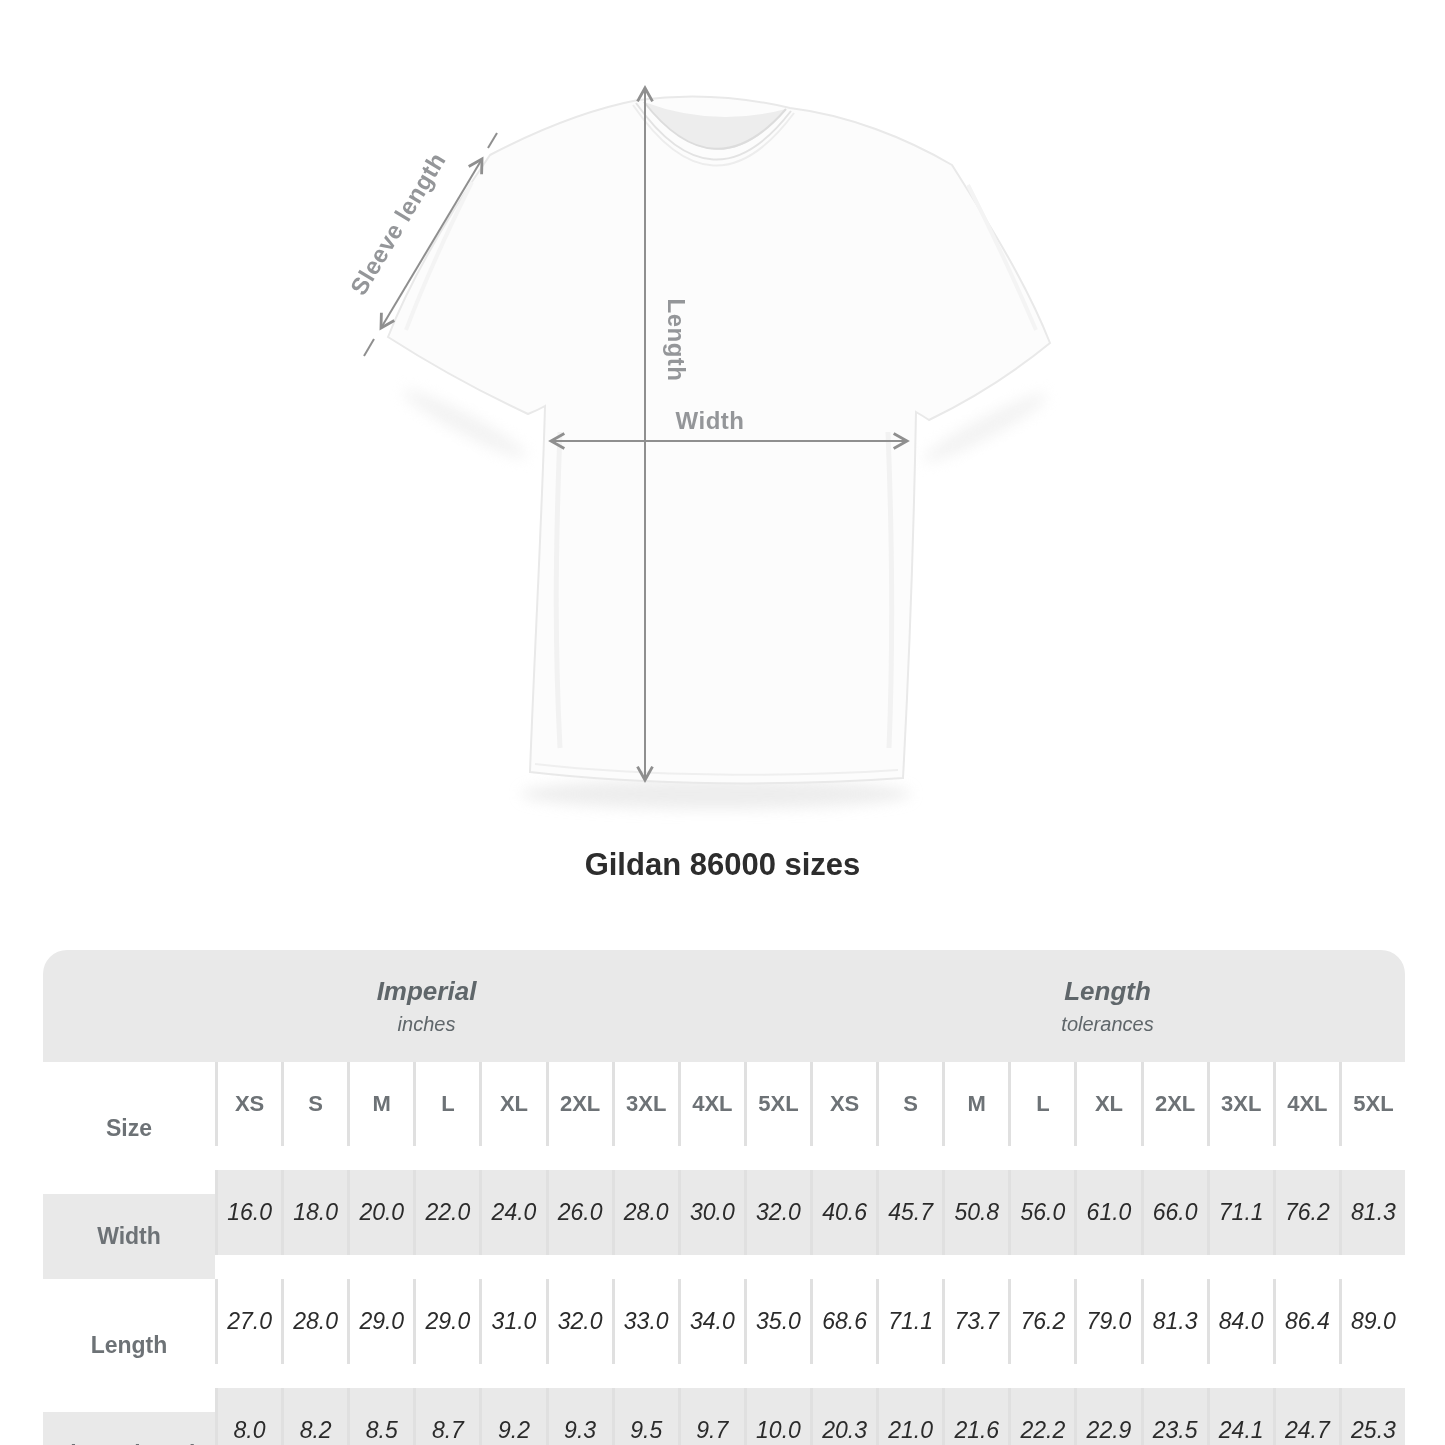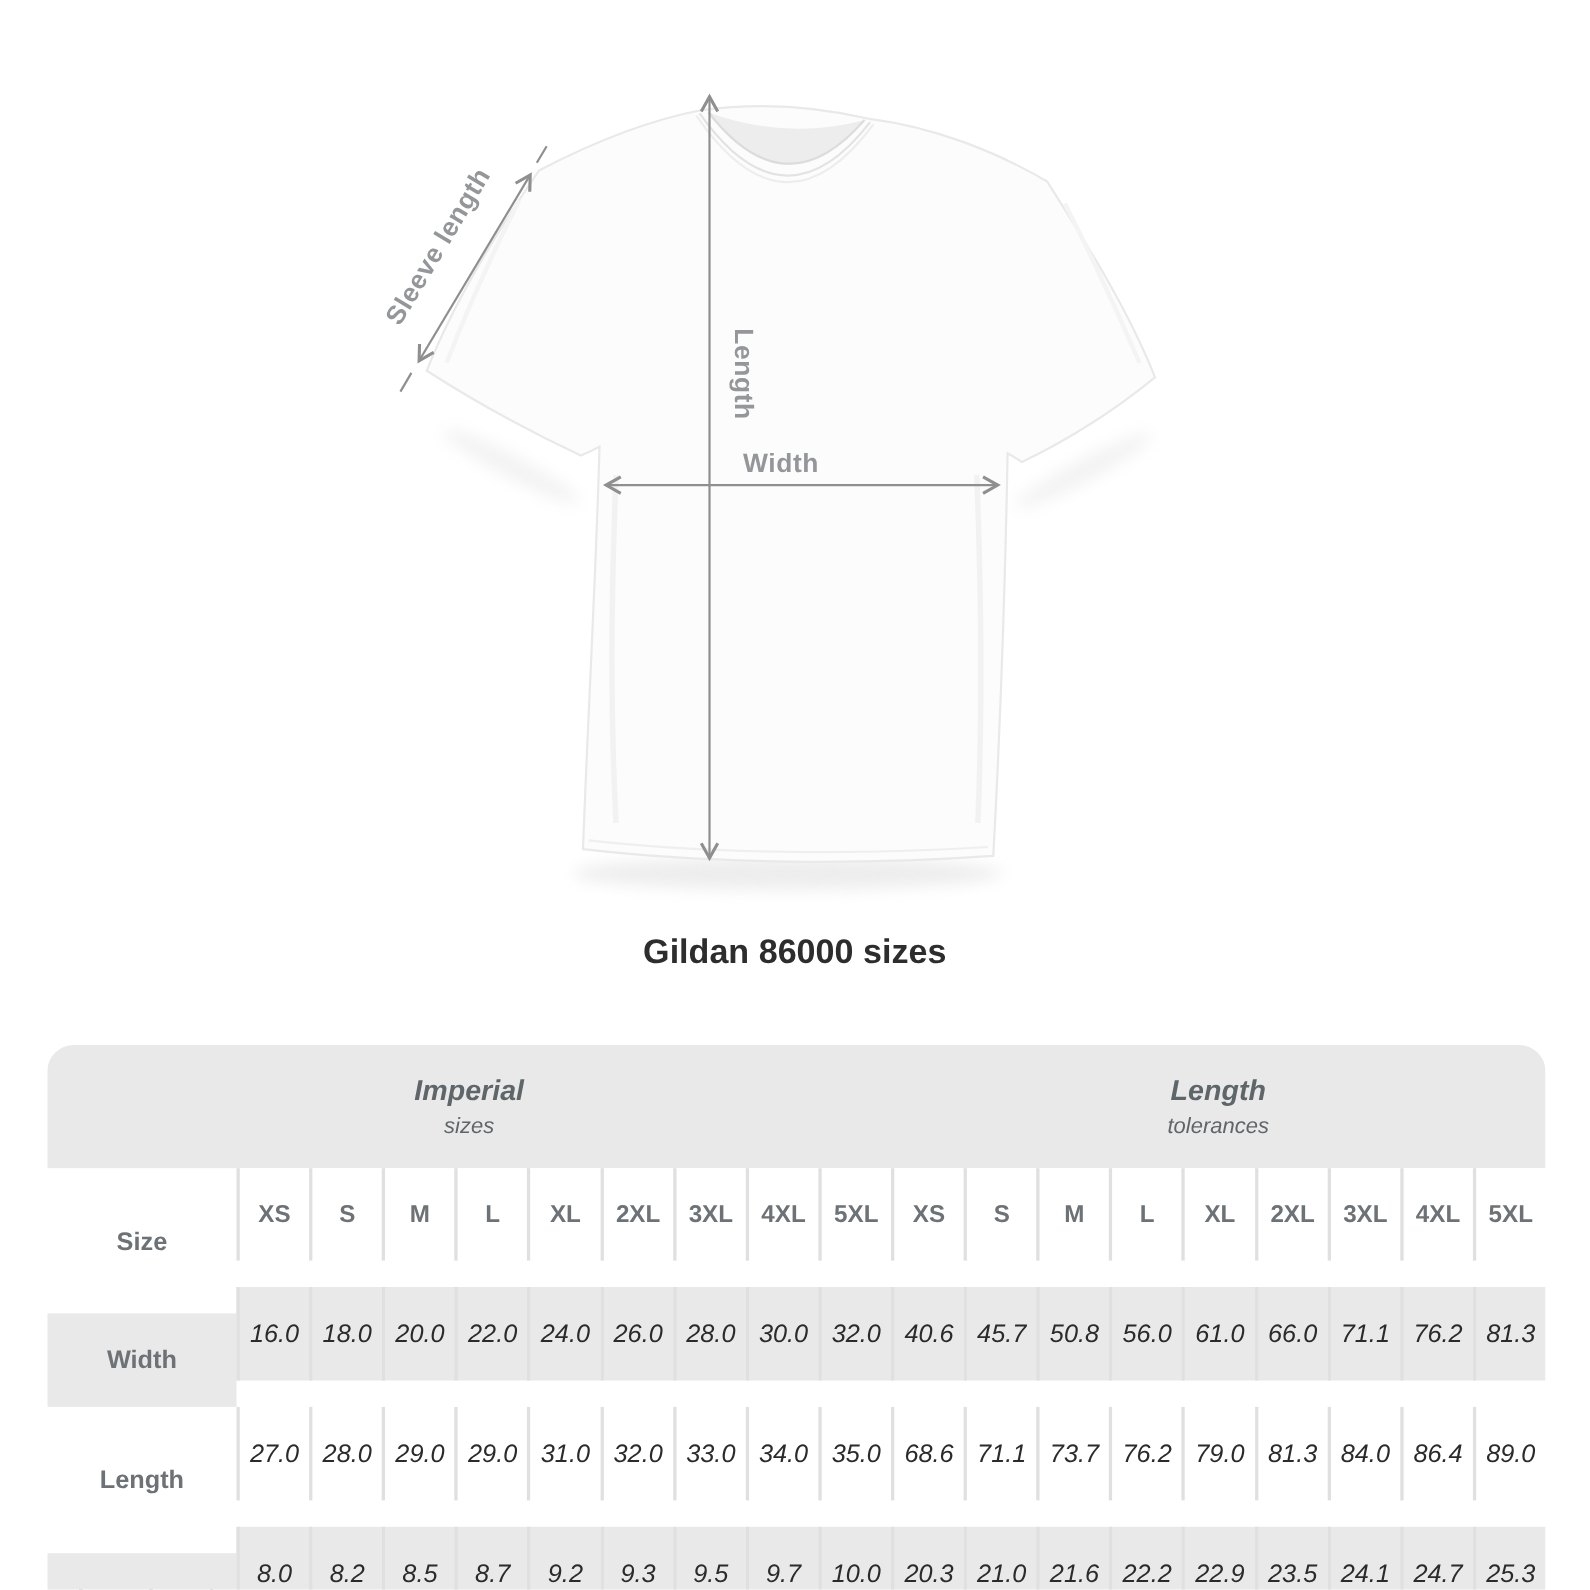--- a/index.html
+++ b/index.html
@@ -122,21 +122,21 @@
     </svg>
   </div>
 
   <h1 class="title">Gildan 86000 sizes</h1>
 
   <div class="size-table">
 
     <div class="band">
       <div class="band-group imp">
         <div class="g-label">Imperial</div>
-        <div class="g-sub">sizes</div>
+        <div class="g-sub">inches</div>
       </div>
       <div class="band-group met">
         <div class="g-label">Length</div>
         <div class="g-sub">tolerances</div>
       </div>
     </div>
 
     <div class="grid">
       <div class="trow r-head">
         <div class="cell lbl">Size</div>

